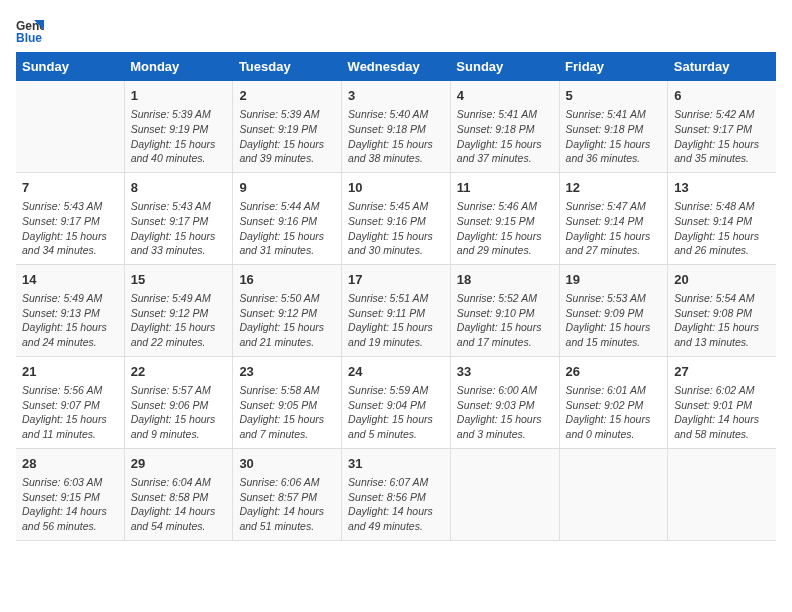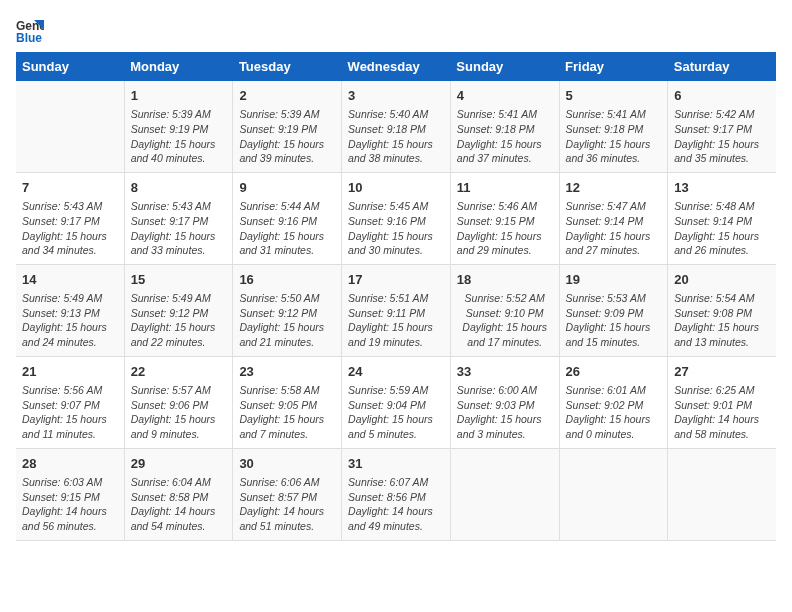--- a/index.html
+++ b/index.html
@@ -237,21 +237,21 @@
         </td>
         <td>
           <span class="day-number">17</span>
           <div class="day-info" style="white-space: pre-line;">Sunrise: 5:51 AM
 Sunset: 9:11 PM
 Daylight: 15 hours
 and 19 minutes.</div>
         </td>
         <td>
           <span class="day-number">18</span>
-          <div class="day-info" style="white-space: pre-line; text-align: center;">Sunrise: 5:52 AM
+          <div class="day-info" style="white-space: pre-line;">Sunrise: 5:52 AM
 Sunset: 9:10 PM
 Daylight: 15 hours
 and 17 minutes.</div>
         </td>
         <td>
           <span class="day-number">19</span>
           <div class="day-info" style="white-space: pre-line;">Sunrise: 5:53 AM
 Sunset: 9:09 PM
 Daylight: 15 hours
 and 15 minutes.</div>
@@ -302,21 +302,21 @@
         </td>
         <td>
           <span class="day-number">26</span>
           <div class="day-info" style="white-space: pre-line;">Sunrise: 6:01 AM
 Sunset: 9:02 PM
 Daylight: 15 hours
 and 0 minutes.</div>
         </td>
         <td>
           <span class="day-number">27</span>
-          <div class="day-info" style="white-space: pre-line;">Sunrise: 6:25 AM
+          <div class="day-info" style="white-space: pre-line;">Sunrise: 6:02 AM
 Sunset: 9:01 PM
 Daylight: 14 hours
 and 58 minutes.</div>
         </td>
       </tr>
       <tr>
         <td>
           <span class="day-number">28</span>
           <div class="day-info" style="white-space: pre-line;">Sunrise: 6:03 AM
 Sunset: 9:15 PM

